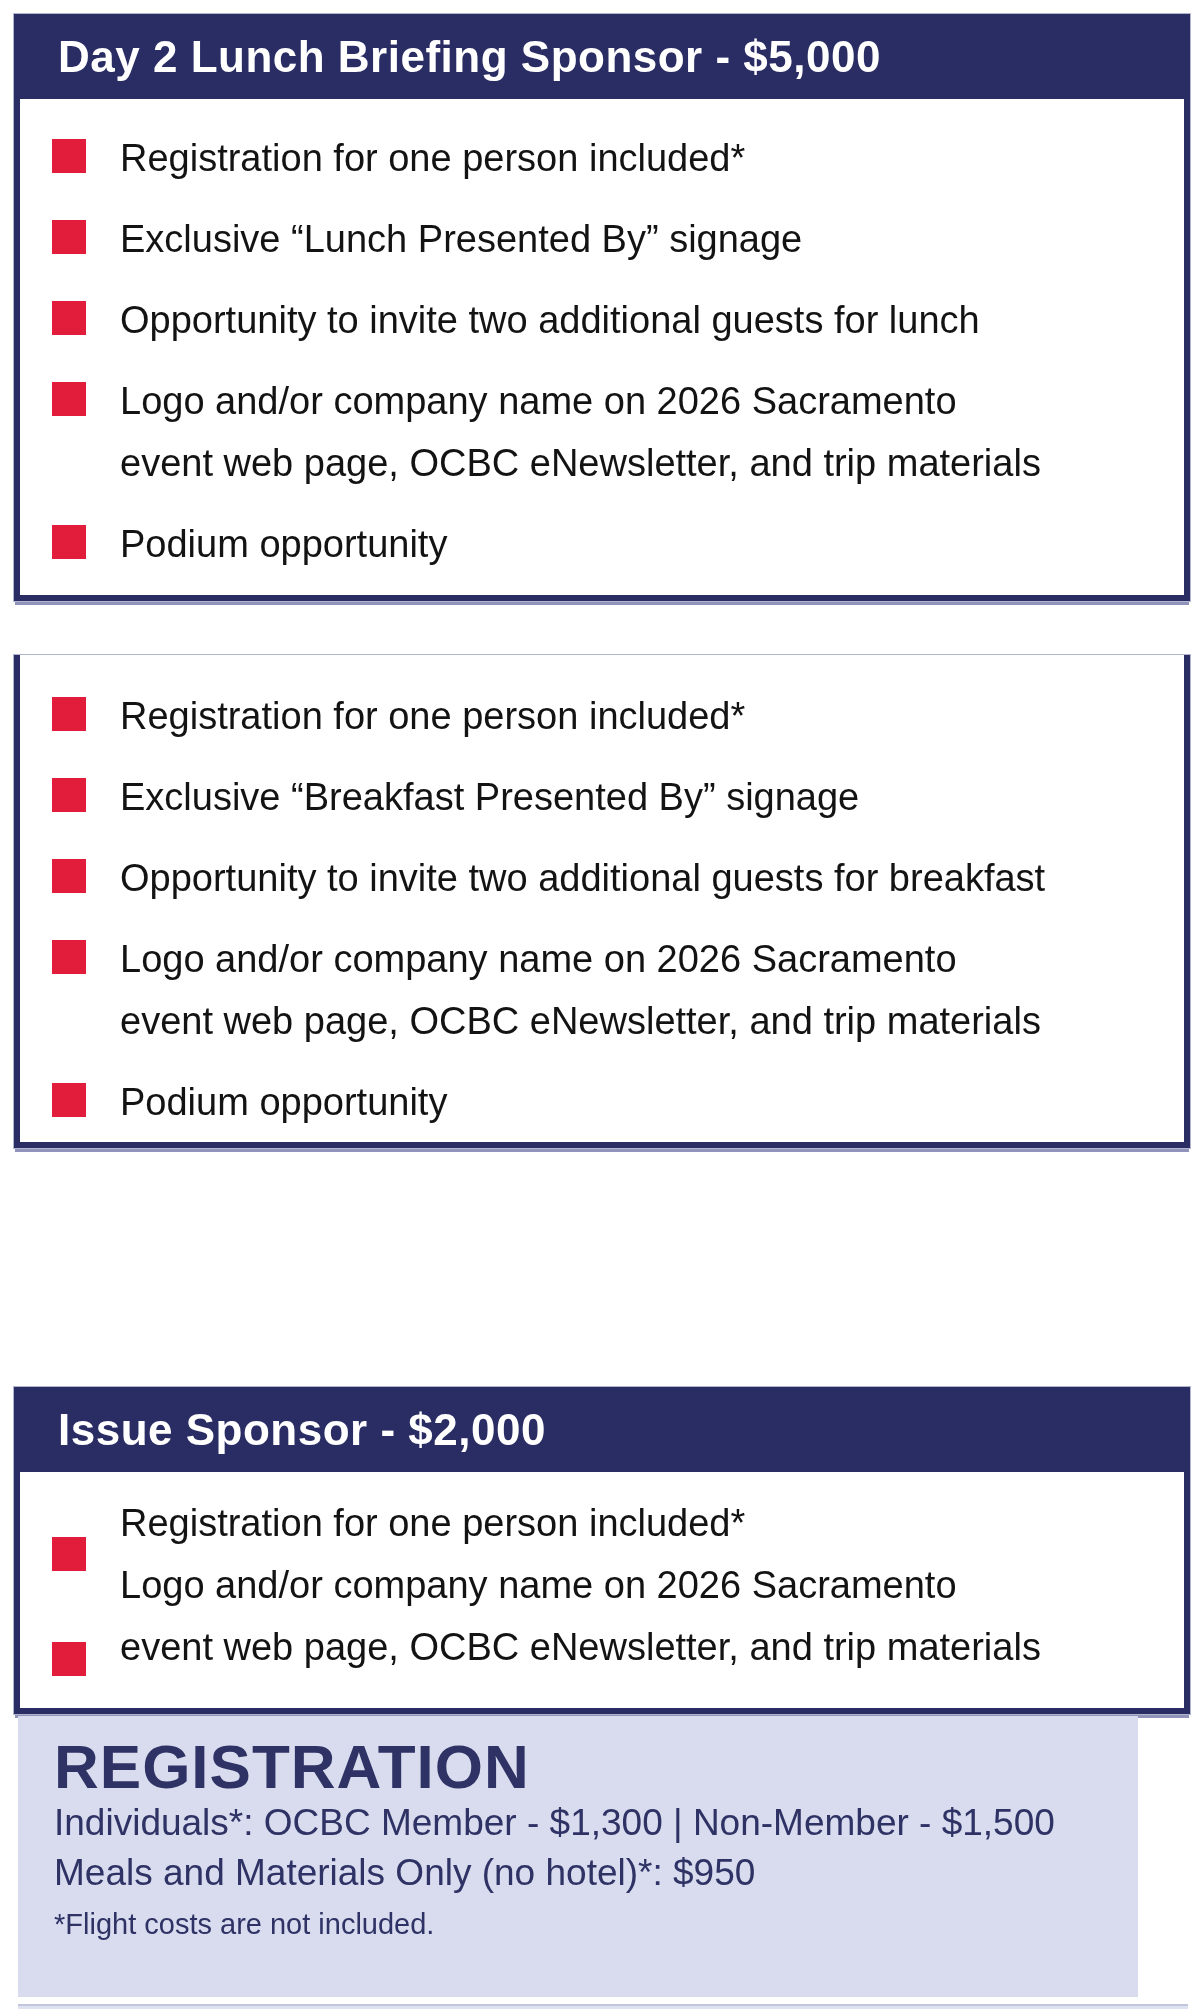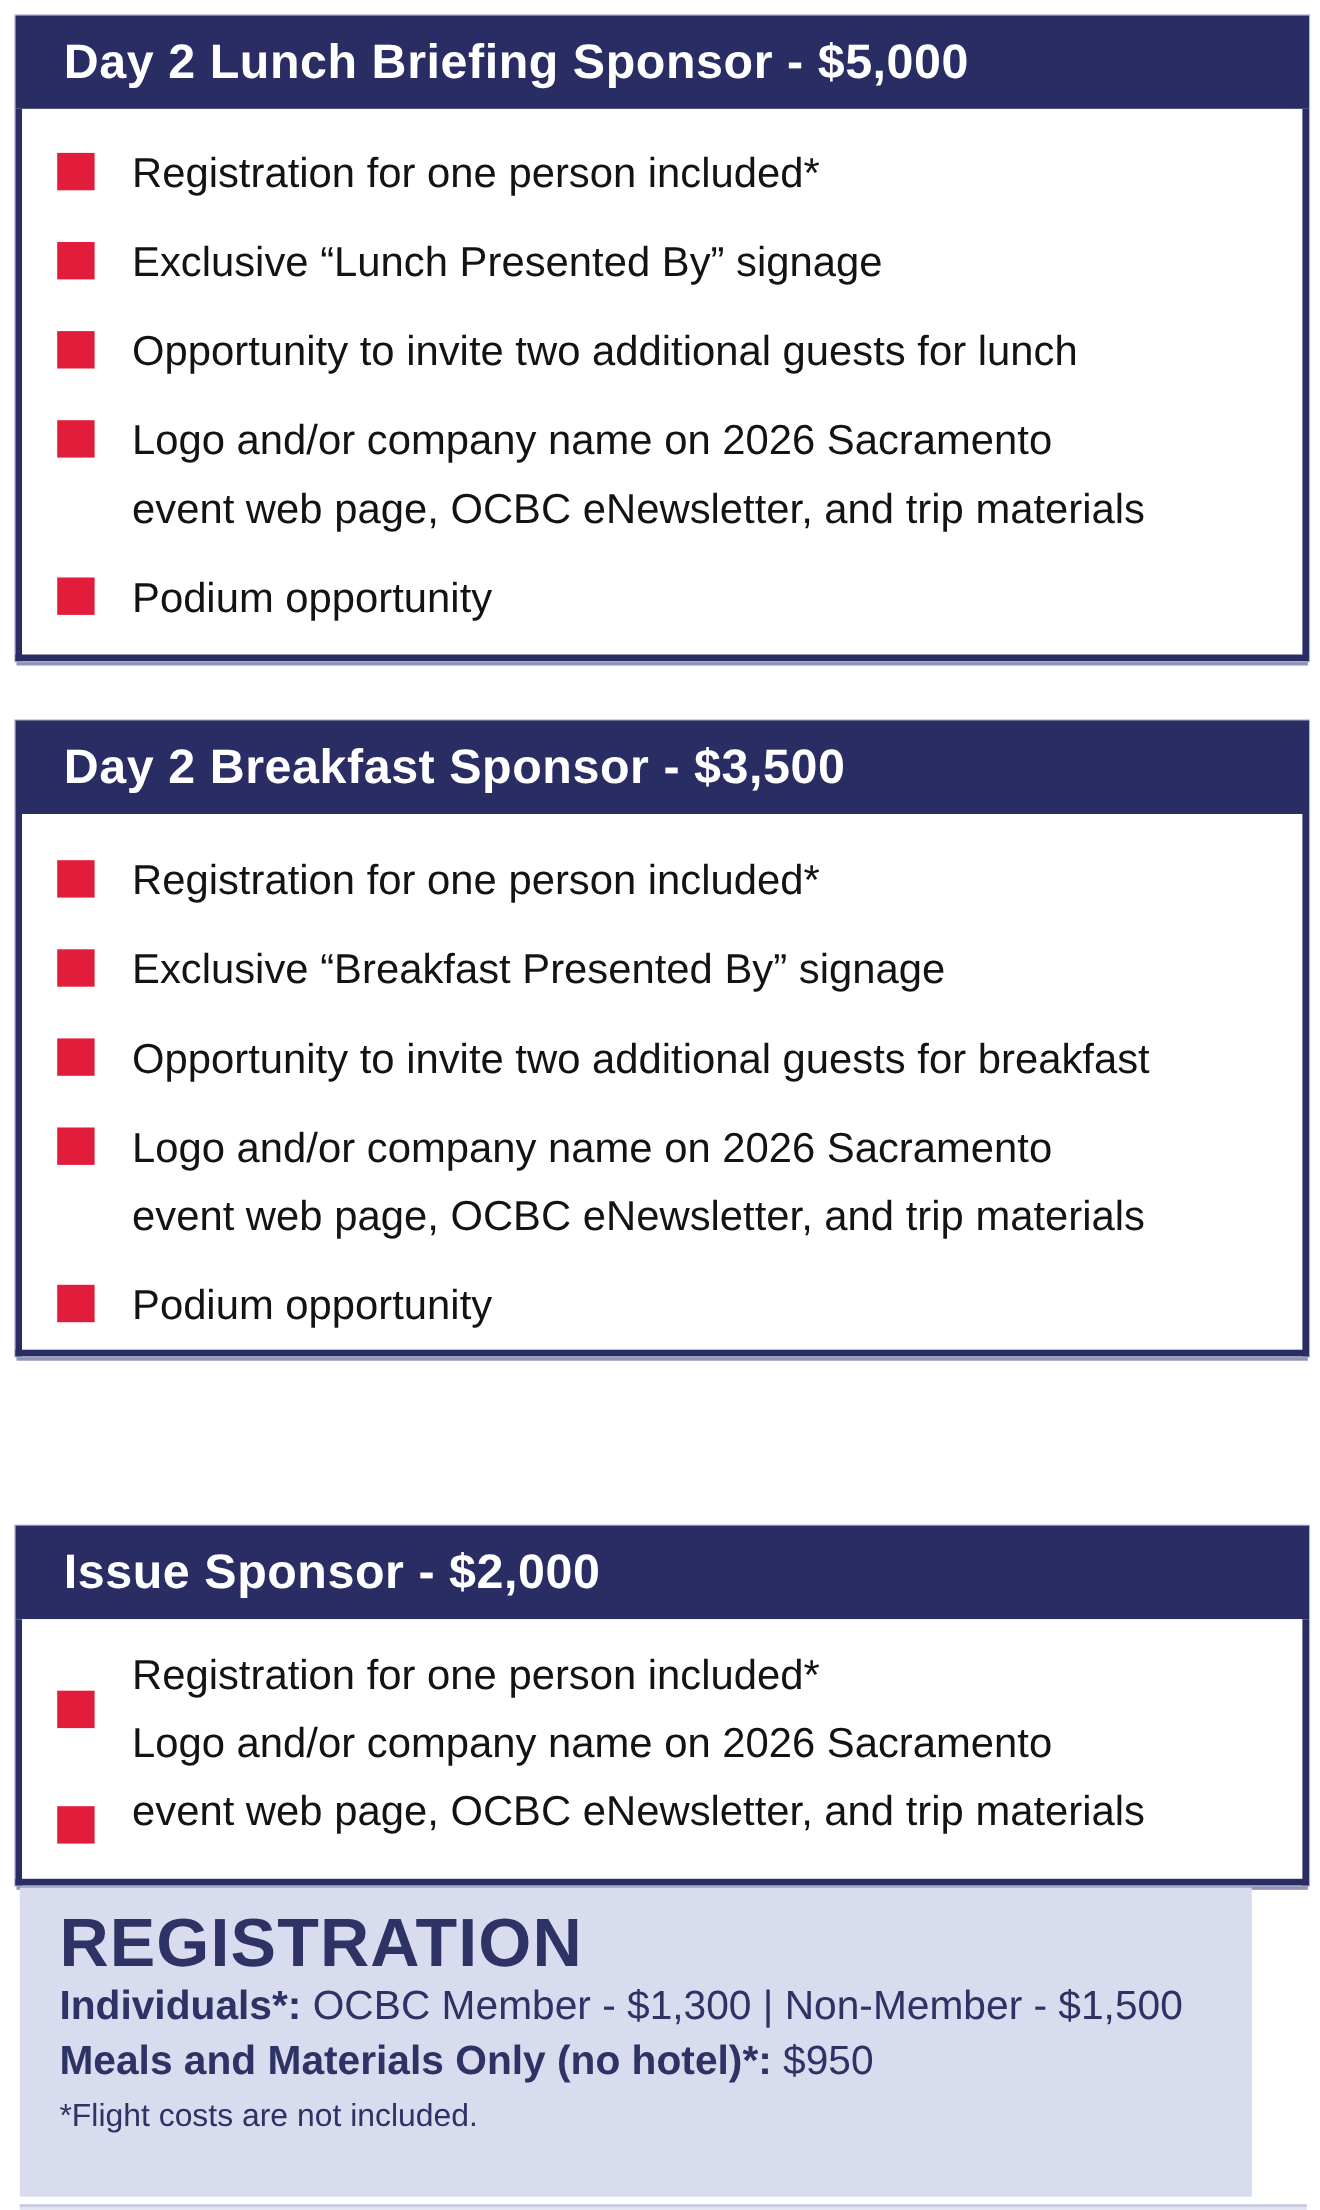--- a/index.html
+++ b/index.html
@@ -91,21 +91,21 @@
     font-weight: 600;
     line-height: 62px;
     letter-spacing: 1px;
     color: #2e3264;
   }
   .reg-line {
     font-size: 37px;
     line-height: 50px;
     color: #2e3264;
   }
-  .reg-line b { font-weight: 700; }
+  .reg-line b { font-weight: 400; }
   .reg-note {
     margin-top: 6px;
     font-size: 29px;
     line-height: 40px;
     color: #2e3264;
   }
   .bottom-sliver {
     position: absolute;
     left: 18px;
     top: 2004px;
@@ -142,23 +142,20 @@
 event web page, OCBC eNewsletter, and trip materials</span>
     </div>
     <div class="bullet-row">
       <span class="bullet-sq"></span>
       <span class="bullet-text">Podium opportunity</span>
     </div>
   </div>
 </section>
 
 <section class="panel" style="top:655px;">
-  <div class="panel-header">
-    <span class="panel-title">Day 2 Breakfast Sponsor - $3,500</span>
-  </div>
   <div class="panel-body body-2">
     <div class="bullet-row">
       <span class="bullet-sq"></span>
       <span class="bullet-text">Registration for one person included*</span>
     </div>
     <div class="bullet-row">
       <span class="bullet-sq"></span>
       <span class="bullet-text">Exclusive “Breakfast Presented By” signage</span>
     </div>
     <div class="bullet-row">

